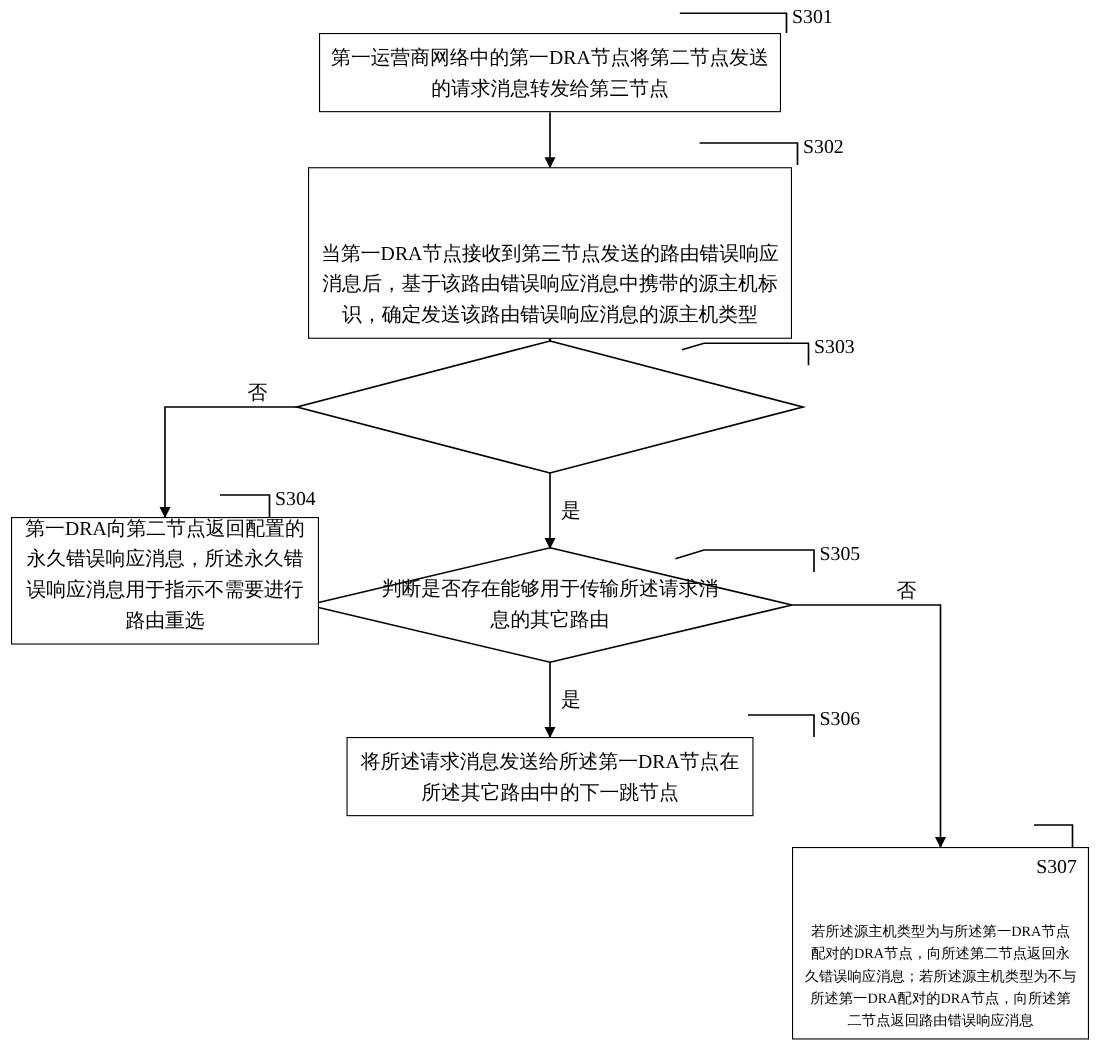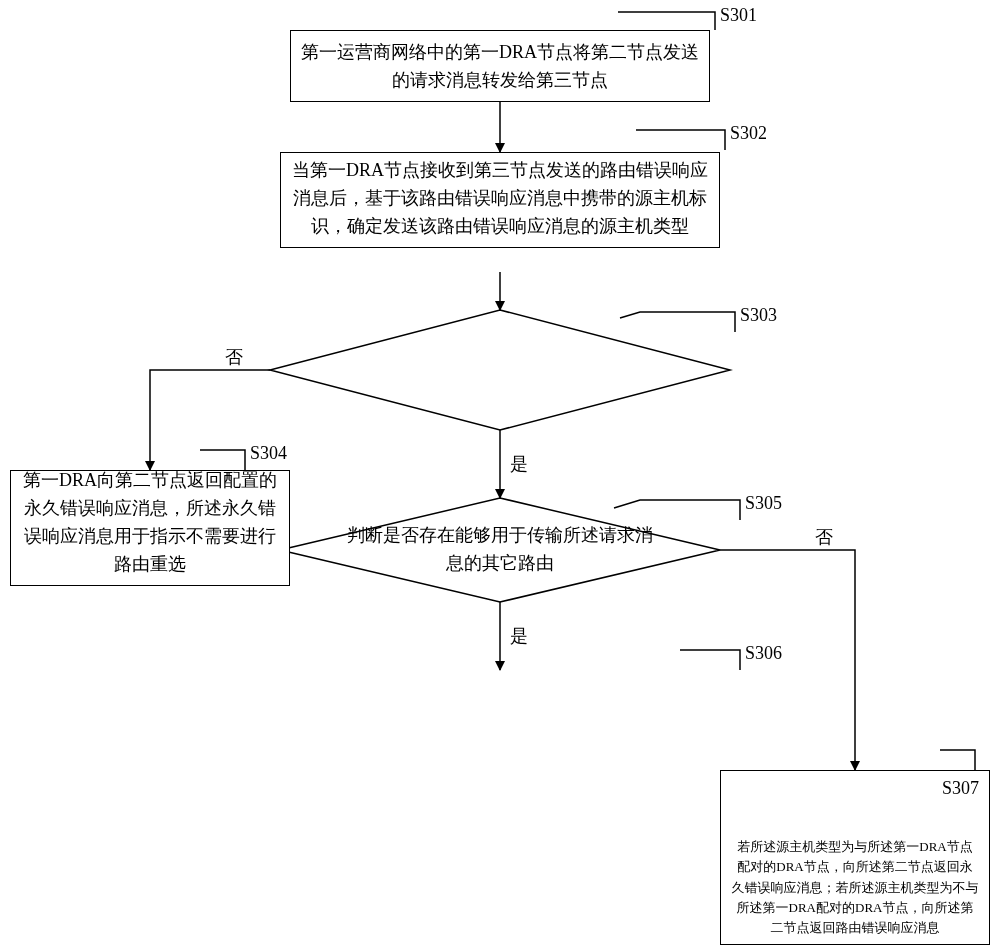--- a/index.html
+++ b/index.html
@@ -97,41 +97,44 @@
     <path d="M 720 550 L 855 550 L 855 770" fill="none" stroke="#000" stroke-width="1.5" marker-end="url(#arrow)"></path>
 
     <path d="M 975 770 L 975 750 L 940 750" fill="none" stroke="#000" stroke-width="1.5"></path>
   </svg>
 
   <div class="box" style="left:290px; top:30px; width:420px; height:72px;">
     <span>第一运营商网络中的第一DRA节点将第二节点发送的请求消息转发给第三节点</span>
   </div>
   <div class="label" style="left:720px; top:5px;">S301</div>
 
-  <div class="box" style="left:280px; top:152px; width:440px; height:96px;">
+  <div class="box" style="left:280px; top:152px; width:440px; height:156px;">
     <span>当第一DRA节点接收到第三节点发送的路由错误响应消息后，基于该路由错误响应消息中携带的源主机标识，确定发送该路由错误响应消息的源主机类型</span>
   </div>
   <div class="label" style="left:730px; top:123px;">S302</div>
 
   <div class="label" style="left:740px; top:305px;">S303</div>
   <div class="edge-label" style="left:225px; top:345px;">否</div>
   <div class="edge-label" style="left:510px; top:452px;">是</div>
 
   <div class="box" style="left:10px; top:470px; width:280px; height:116px;">
     <span>第一DRA向第二节点返回配置的永久错误响应消息，所述永久错误响应消息用于指示不需要进行路由重选</span>
   </div>
   <div class="label" style="left:250px; top:443px;">S304</div>
 
   <div class="diamond-text" style="left:340px; top:520px; width:320px; height:60px;">
     <span>判断是否存在能够用于传输所述请求消息的其它路由</span>
   </div>
   <div class="label" style="left:745px; top:493px;">S305</div>
   <div class="edge-label" style="left:510px; top:624px;">是</div>
   <div class="edge-label" style="left:815px; top:525px;">否</div>
 
+  <div class="box" style="left:315px; top:670px; width:370px; height:72px;">
+    <span>将所述请求消息发送给所述第一DRA节点在所述其它路由中的下一跳节点</span>
+  </div>
   <div class="label" style="left:745px; top:643px;">S306</div>
 
   <div class="box" style="left:720px; top:770px; width:270px; height:175px; font-size:13px;">
     <span>若所述源主机类型为与所述第一DRA节点配对的DRA节点，向所述第二节点返回永久错误响应消息；若所述源主机类型为不与所述第一DRA配对的DRA节点，向所述第二节点返回路由错误响应消息</span>
   </div>
   <div class="label" style="left:942px; top:778px;">S307</div>
 
 </div>
 
 </body></html>

